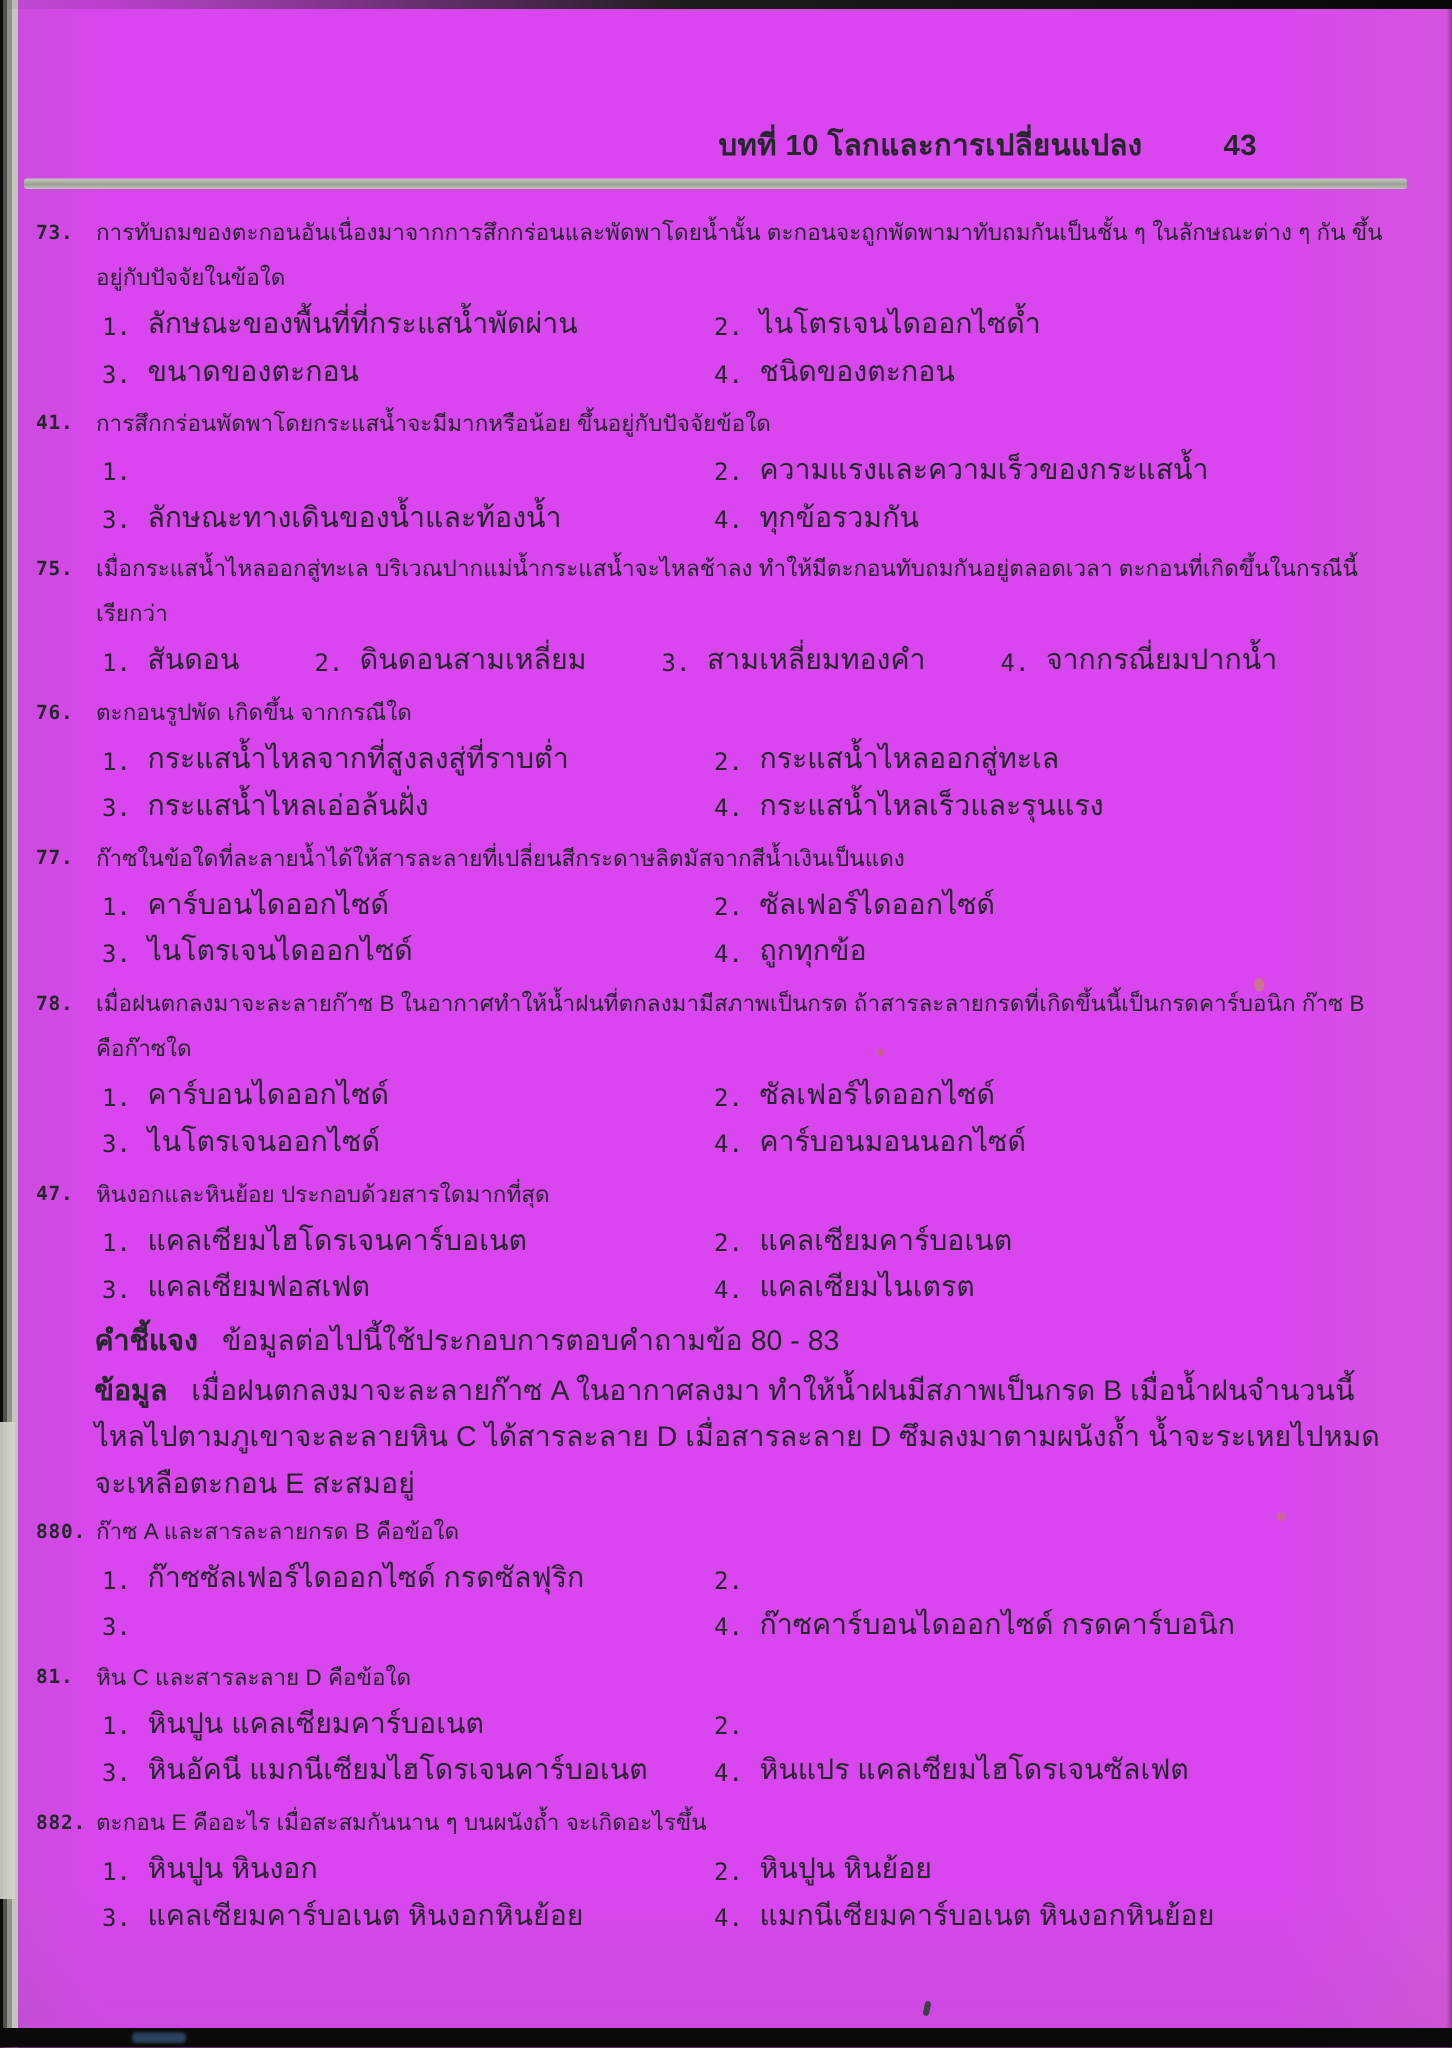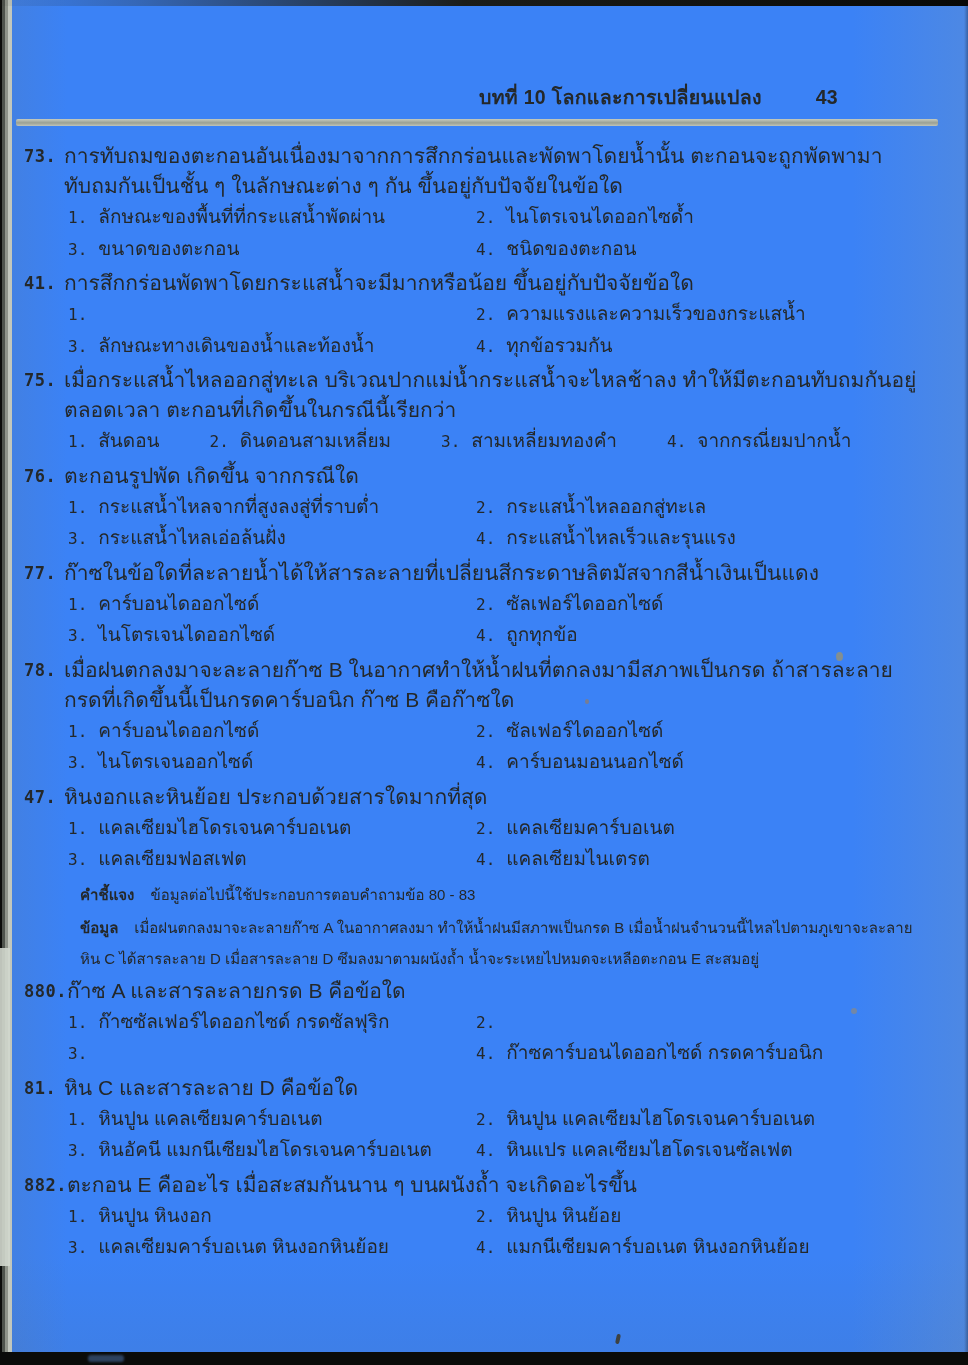--- a/index.html
+++ b/index.html
@@ -3,21 +3,21 @@
 <meta charset="utf-8">
 <style>
   html,body { margin:0; padding:0; }
   body {
     width:968px; height:1365px; overflow:hidden;
     background:#101210;
     font-family:"Liberation Sans", sans-serif;
   }
   .page {
     position:relative; width:968px; height:1365px;
-    background:#3b82f6;
+    background:#d946ef;
     color:#24282a;
   }
   
   .page::after {
     content:""; position:absolute; inset:0; pointer-events:none;
     background:
       linear-gradient(90deg, rgba(110,115,105,.16), rgba(0,0,0,0) 7%),
       linear-gradient(270deg, rgba(190,175,115,.14), rgba(0,0,0,0) 12%),
       linear-gradient(0deg, rgba(90,95,85,.10), rgba(0,0,0,0) 8%);
   }
@@ -66,34 +66,34 @@
   }
   .rule {
     height:7px; margin:9px -14px 15px -8px; border-radius:2px;
     background:linear-gradient(180deg,#c6cbc0,#9aa093 55%,#bfc4b9);
   }
 
   .q { margin-bottom:3px; }
   .qhead { display:flex; line-height:30px; margin-bottom:1px; }
   .qnum {
     flex:0 0 40px; font-family:"DejaVu Sans Mono", monospace;
-    font-weight:bold; font-size:17px; letter-spacing:.5px;
-  }
-  .qtext { flex:1; font-size:21px; }
+    font-weight:bold; font-size:13px; letter-spacing:.5px;
+  }
+  .qtext { flex:1; font-size:15px; }
   .choices {
     margin-left:44px;
     display:grid; grid-template-columns:398px 1fr; column-gap:10px;
   }
   .choices.row { display:flex; flex-wrap:nowrap; column-gap:50px; }
   .choice { display:flex; line-height:30.5px; font-size:19px; }
   .cnum {
     font-family:"DejaVu Sans Mono", monospace; font-size:16px;
     margin-right:11px; padding-top:1px;
   }
-  .note { margin:0 0 2px 56px; font-size:15px; line-height:31px; }
+  .note { margin:0 0 2px 39px; font-size:19px; line-height:31px; }
   .nlabel { font-weight:bold; margin-right:16px; }
 </style>
 </head>
 <body>
 
 <div class="page">
   <div class="spine"></div>
   <div class="spine-band"></div>
   <div class="edge-top"></div>
   <div class="edge-right"></div>
@@ -340,21 +340,20 @@
       <span class="qtext">หิน C และสารละลาย D คือข้อใด</span>
     </div>
     <div class="choices">
   <div class="choice">
     <span class="cnum">1.</span>
     <span class="clabel">หินปูน แคลเซียมคาร์บอเนต</span>
   </div>
 
   <div class="choice">
     <span class="cnum">2.</span>
-    <span class="clabel">หินปูน แคลเซียมไฮโดรเจนคาร์บอเนต</span>
   </div>
 
   <div class="choice">
     <span class="cnum">3.</span>
     <span class="clabel">หินอัคนี แมกนีเซียมไฮโดรเจนคาร์บอเนต</span>
   </div>
 
   <div class="choice">
     <span class="cnum">4.</span>
     <span class="clabel">หินแปร แคลเซียมไฮโดรเจนซัลเฟต</span>

